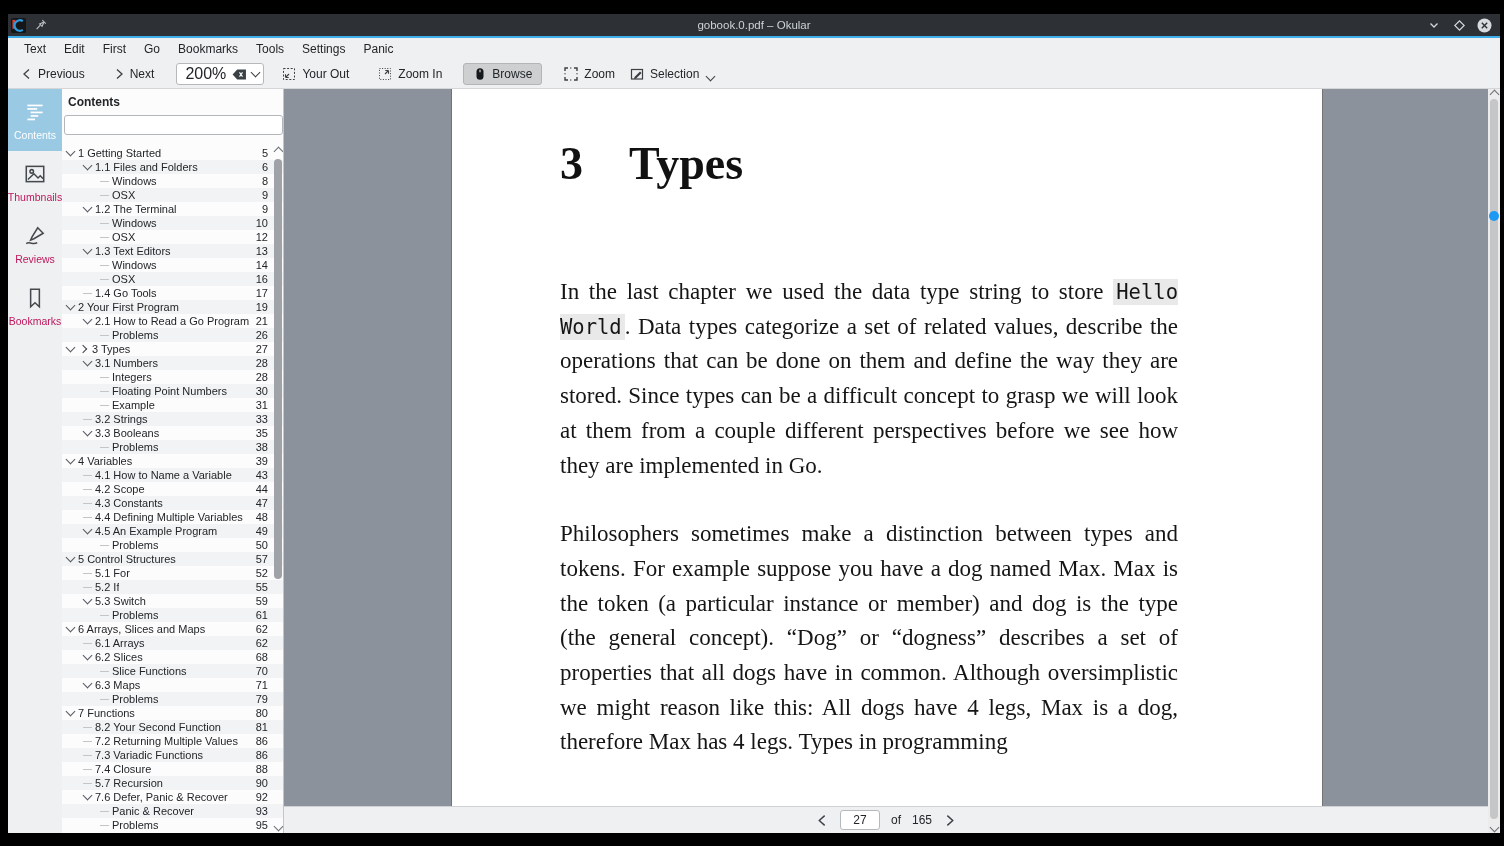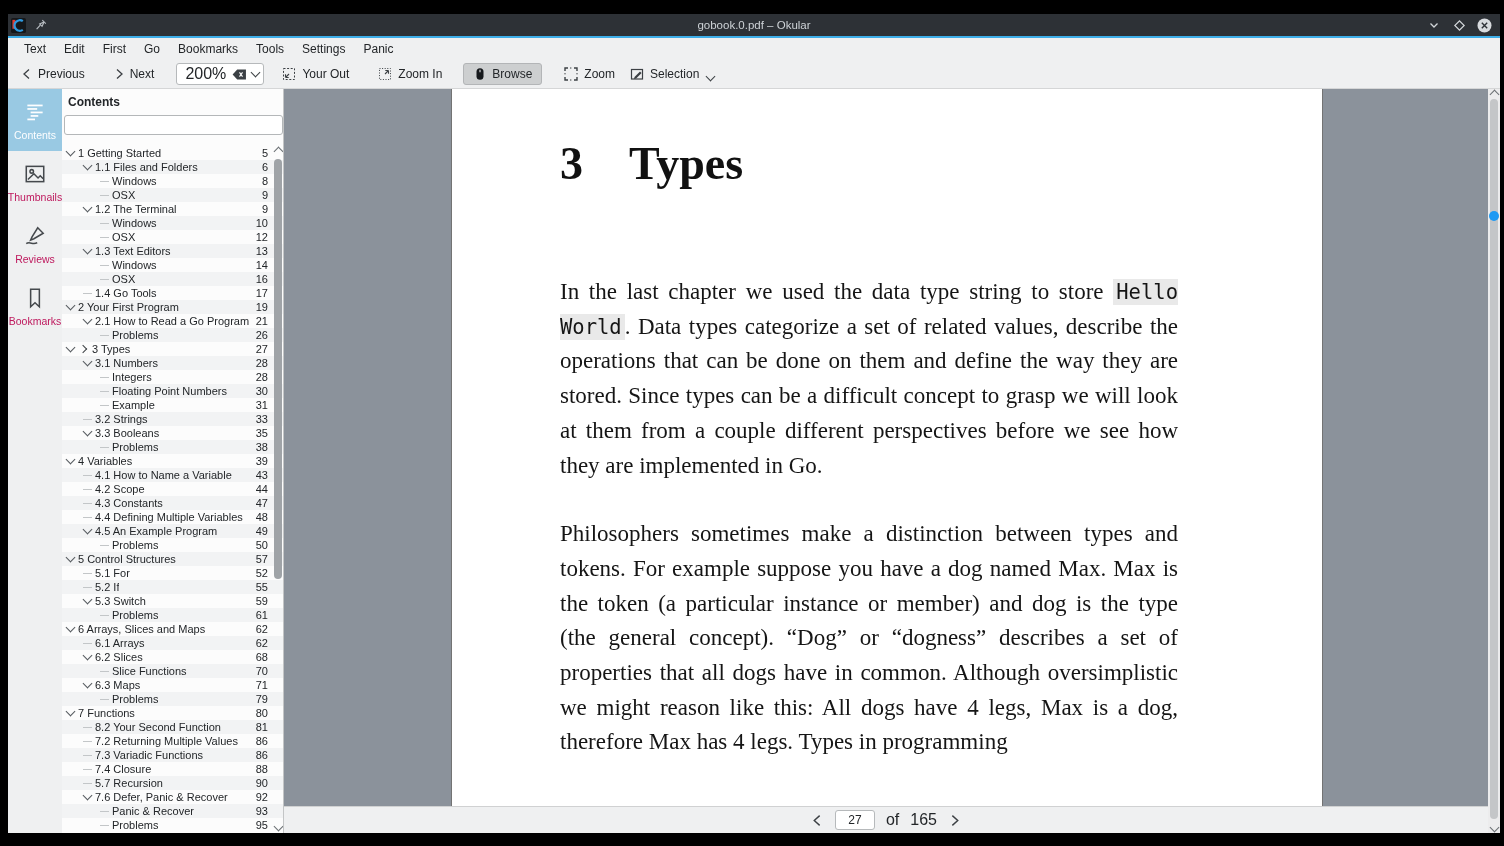--- a/index.html
+++ b/index.html
@@ -69,21 +69,21 @@
   .textcol{position:absolute;left:108px;top:186px;width:618px;font-family:"Liberation Serif",serif;
            font-size:23px;line-height:34.7px;color:#151515;text-align:justify;}
   .textcol p{margin:0 0 34px 0;}
   .icode{font-family:"DejaVu Sans Mono",monospace;font-size:20.5px;background:#e9e9e9;padding:1px 3px;}
 
   
   .pagebar{position:absolute;left:0;right:0;bottom:0;height:26px;background:#eff0f1;border-top:1px solid #d0d1d2;
            display:flex;align-items:center;justify-content:center;gap:11px;}
   .pagebar .navchev{display:flex;align-items:center;}
   .spinbox{width:38px;height:18px;background:#fff;border:1px solid #b6b9bb;border-radius:3px;display:flex;align-items:center;justify-content:center;font-size:12px;color:#232629;}
-  .oftext,.totaltext{font-size:16px;color:#232629;}
+  .oftext,.totaltext{font-size:12px;color:#232629;}
 
   
   .vscroll{width:12px;flex:0 0 auto;background:#ececed;position:relative;}
   .vscroll .handle{position:absolute;left:2px;top:10px;width:8px;height:720px;background:#c4c6c8;border-radius:4px;}
   .vscroll .sarrow{left:3px;}
   .bluedot{position:absolute;left:1px;top:122px;width:10px;height:10px;border-radius:50%;background:#1d99f3;}
 </style>
 </head>
 <body>
 

